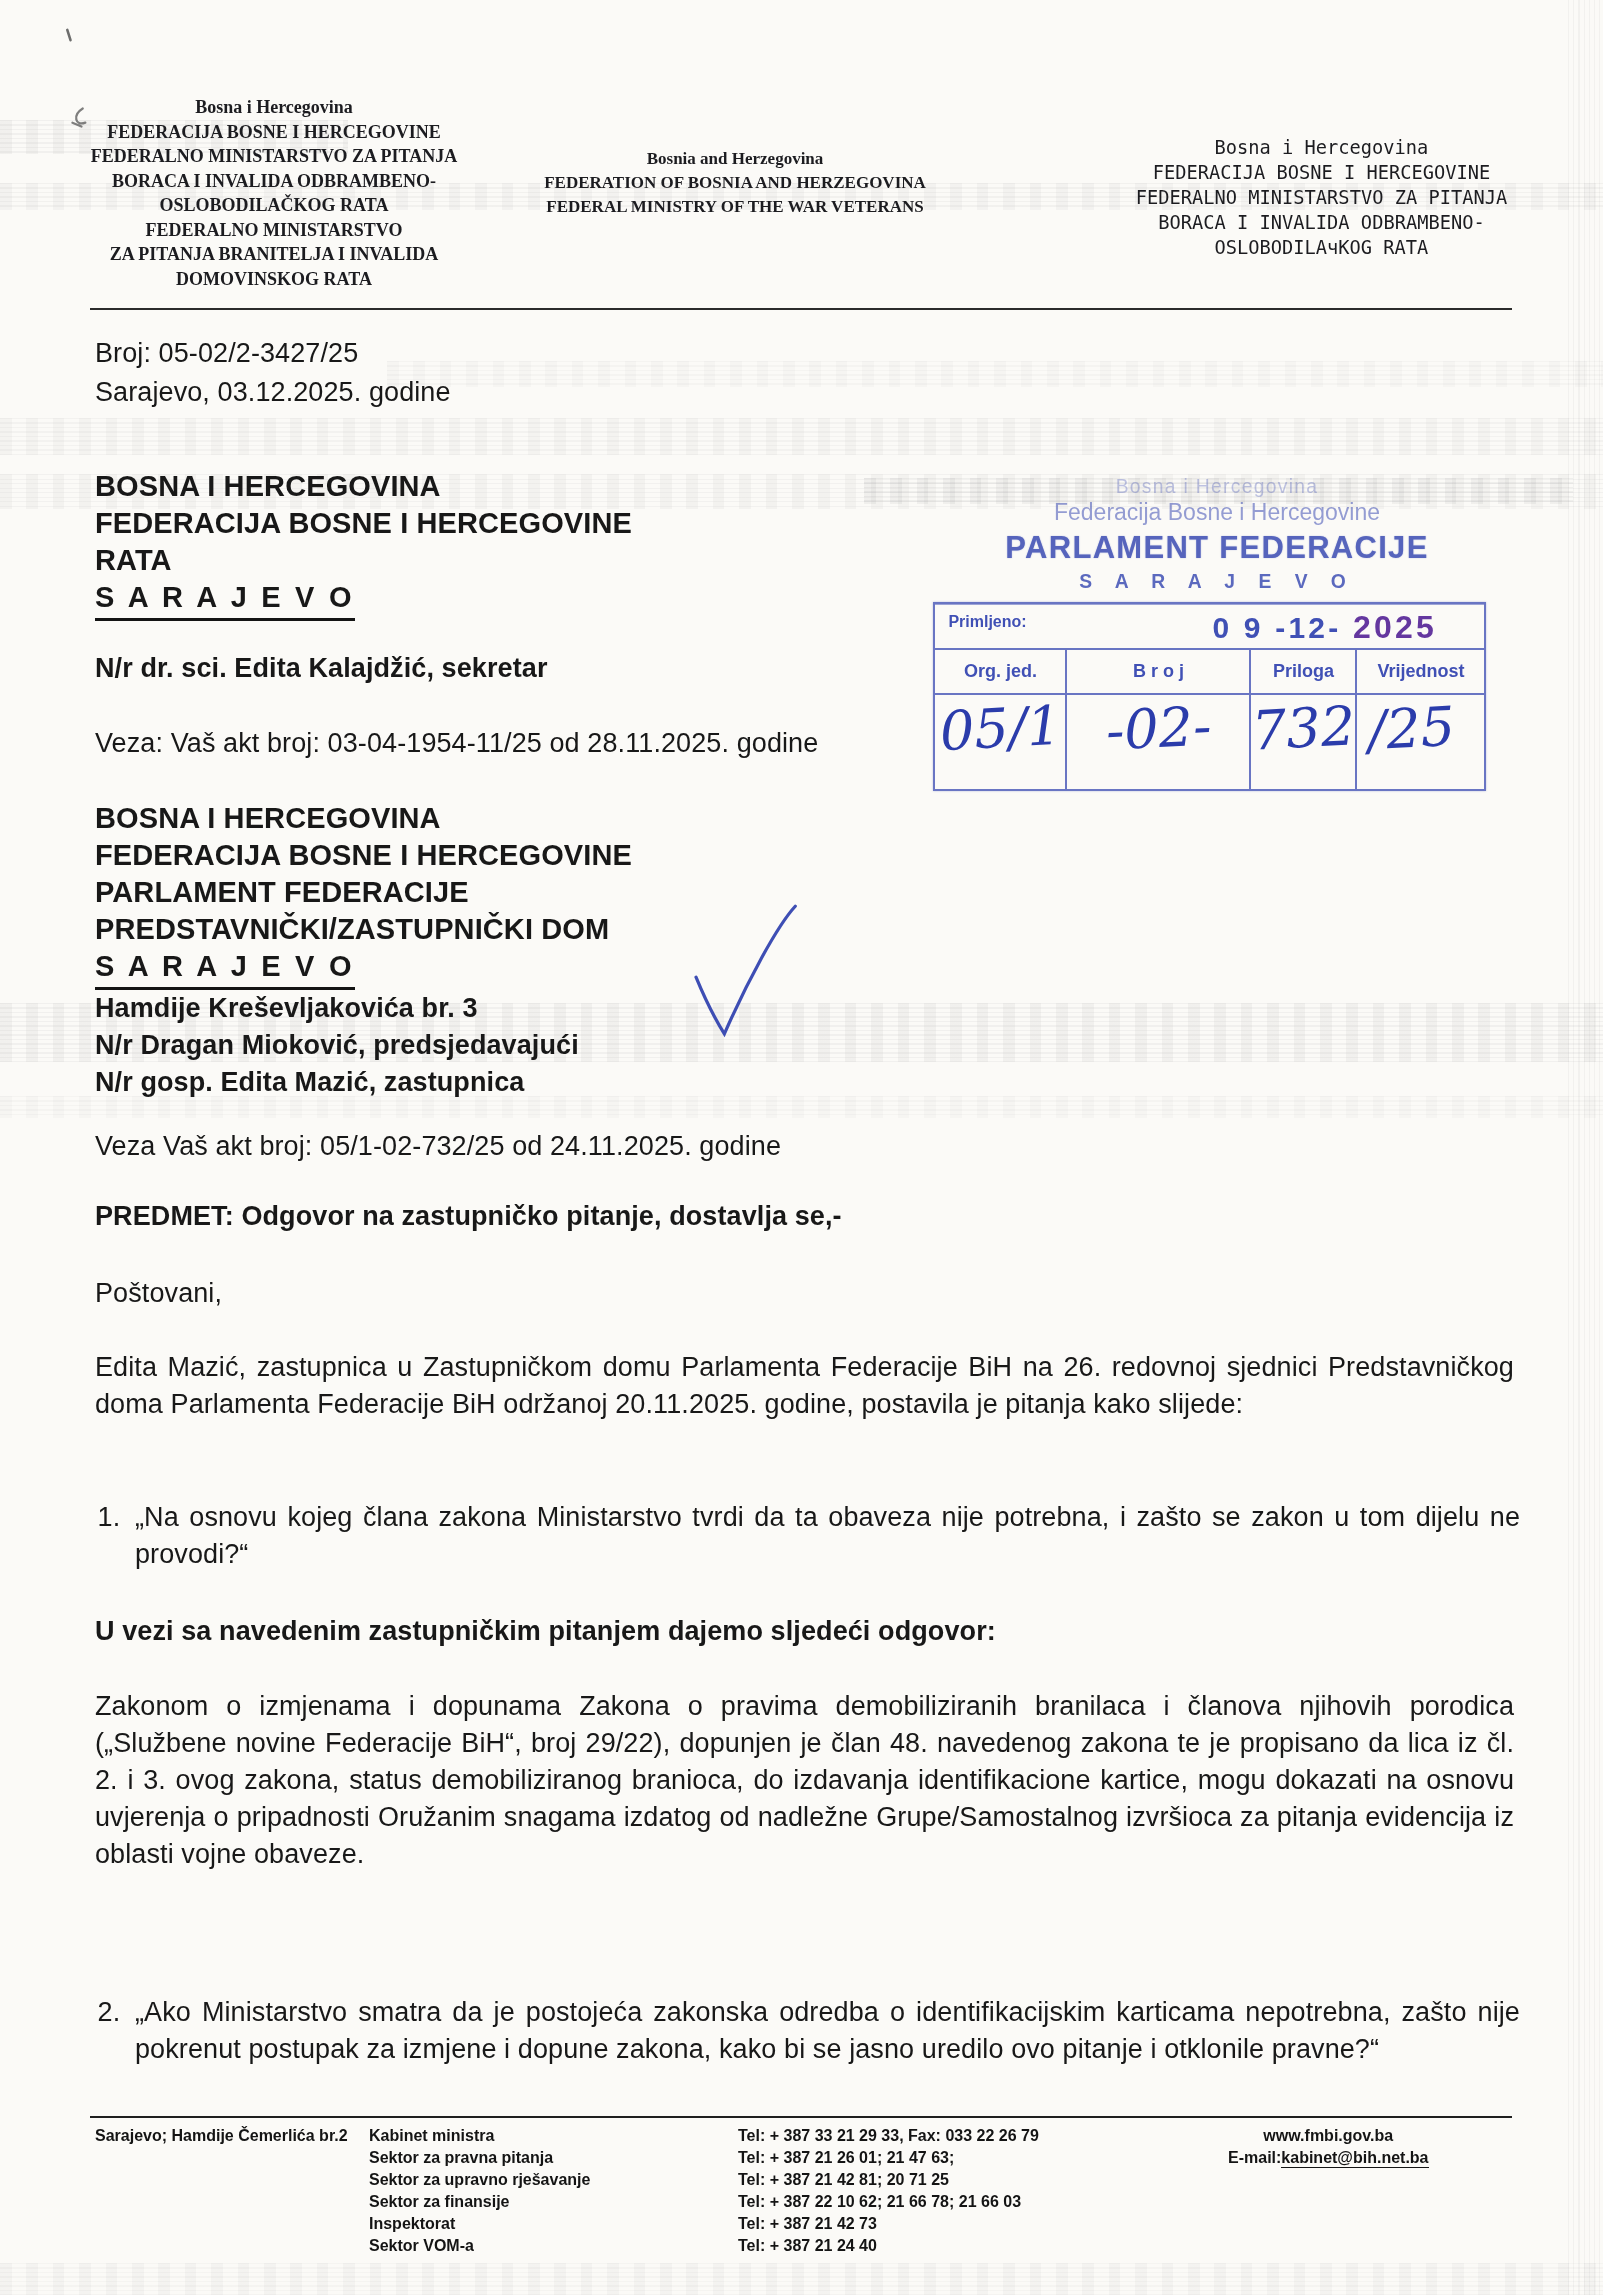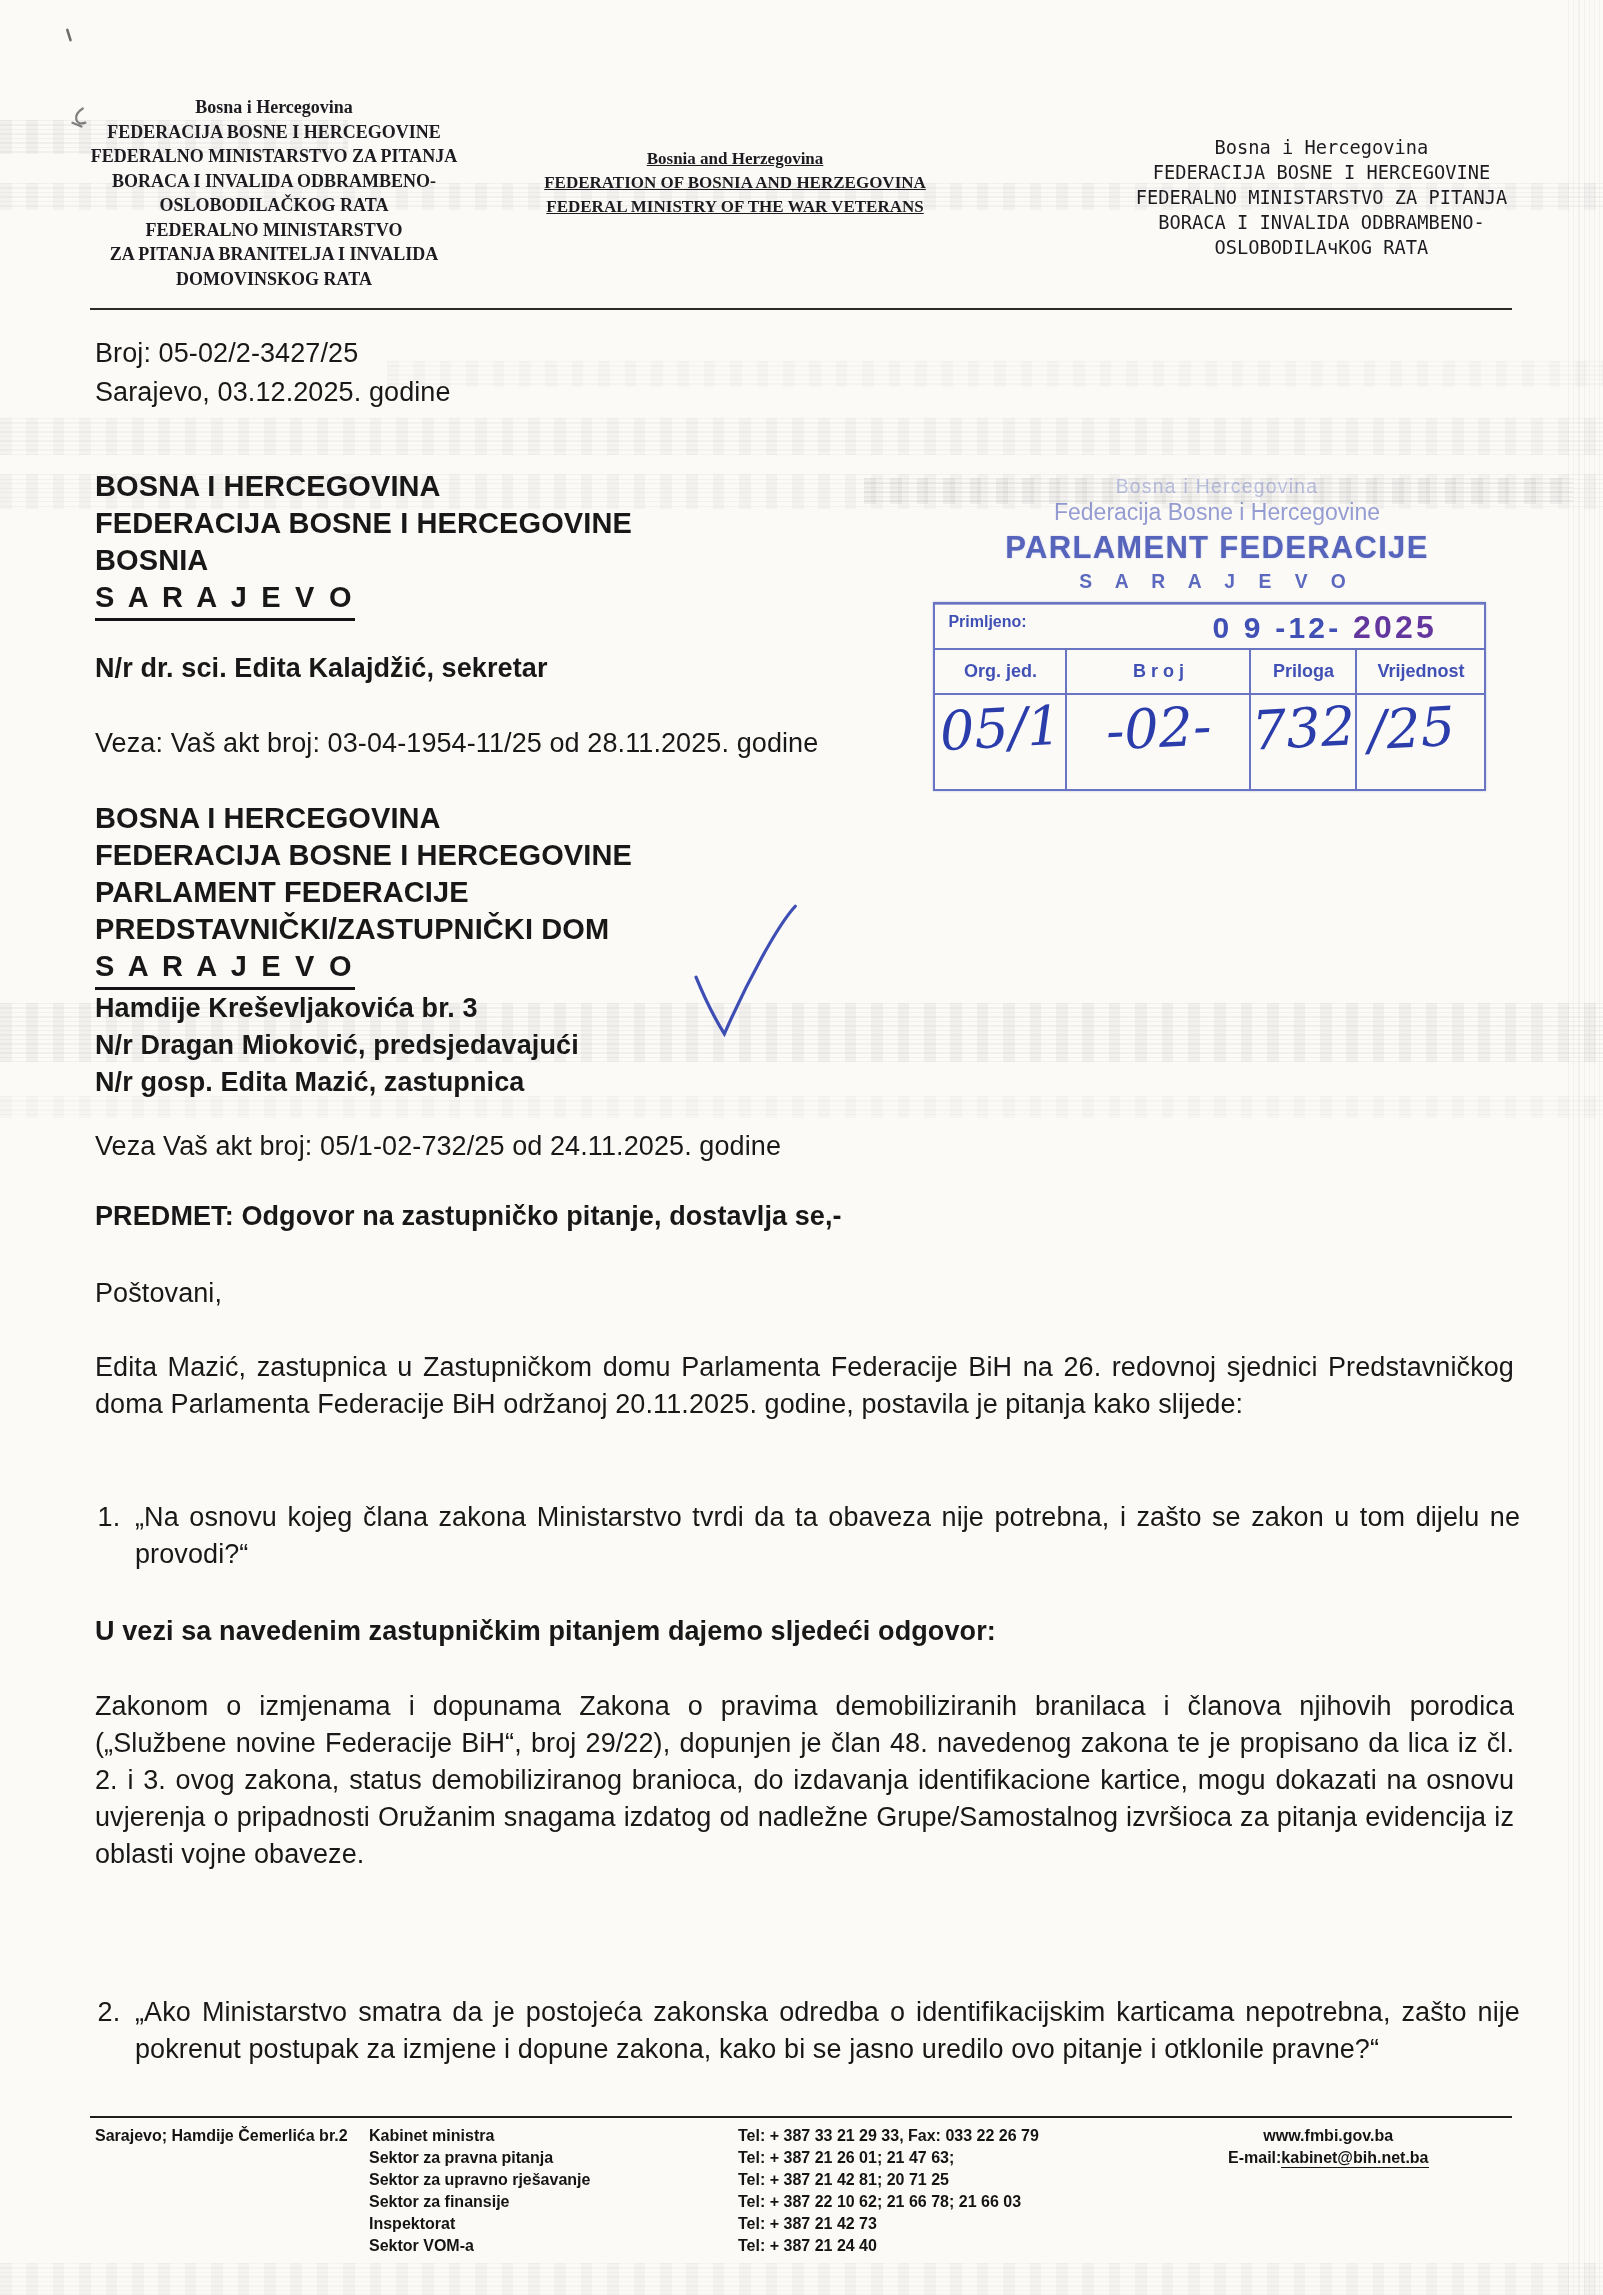--- a/index.html
+++ b/index.html
@@ -9,21 +9,21 @@
     color:#181818;
     font-family:"Liberation Sans", sans-serif;
   }
   
   .lh{position:absolute; text-align:center; color:#1c1c20;}
   .lh-left{left:71px; top:95px; width:406px;
     font-family:"Liberation Serif", serif; font-weight:700;
     font-size:18px; line-height:24.5px;}
   .lh-center{left:490px; top:147px; width:490px;
     font-family:"Liberation Serif", serif; font-weight:700;
-    font-size:17px; line-height:24px;text-decoration:underline;}
+    font-size:17px; line-height:24px;}
   .lh-right{left:1083px; top:135px; width:477px;
     font-family:"DejaVu Sans Mono", monospace; font-weight:500;
     font-size:18.7px; line-height:25px;}
   .rule{position:absolute; height:1.9px; background:#2b2b2b;}
   .rule-top{left:90px; top:308px; width:1422px;}
   .rule-footer{left:90px; top:2116px; width:1422px; background:#1f1f1f;}
 
   
   .t{position:absolute; left:95px; font-size:27px; line-height:37px; letter-spacing:0.1px;}
   .bold{font-weight:700;}
@@ -122,21 +122,21 @@
   </div>
 
   <div class="rule rule-top"></div>
 
   <div class="t" style="top:335px;">Broj: 05-02/2-3427/25</div>
   <div class="t" style="top:374px;">Sarajevo, 03.12.2025. godine</div>
 
   <div class="t bold" style="top:468px; line-height:37px;">
     <div style="font-size:29px;">BOSNA I HERCEGOVINA</div>
     <div style="font-size:29px;">FEDERACIJA BOSNE I HERCEGOVINE</div>
-    <div style="font-size:29px;">BOSNIA</div>
+    <div style="font-size:29px;">RATA</div>
     <div style="font-size:29px;"><span class="uline">S A R A J E V O</span></div>
   </div>
   <div class="t bold" style="top:650px;">N/r dr. sci. Edita Kalajdžić, sekretar</div>
 
   <div class="t" style="top:725px;">Veza: Vaš akt broj: 03-04-1954-11/25 od 28.11.2025. godine</div>
 
   <div class="t bold" style="top:800px; line-height:37px;">
     <div style="font-size:29px;">BOSNA I HERCEGOVINA</div>
     <div style="font-size:29px;">FEDERACIJA BOSNE I HERCEGOVINE</div>
     <div style="font-size:29px;">PARLAMENT FEDERACIJE</div>

